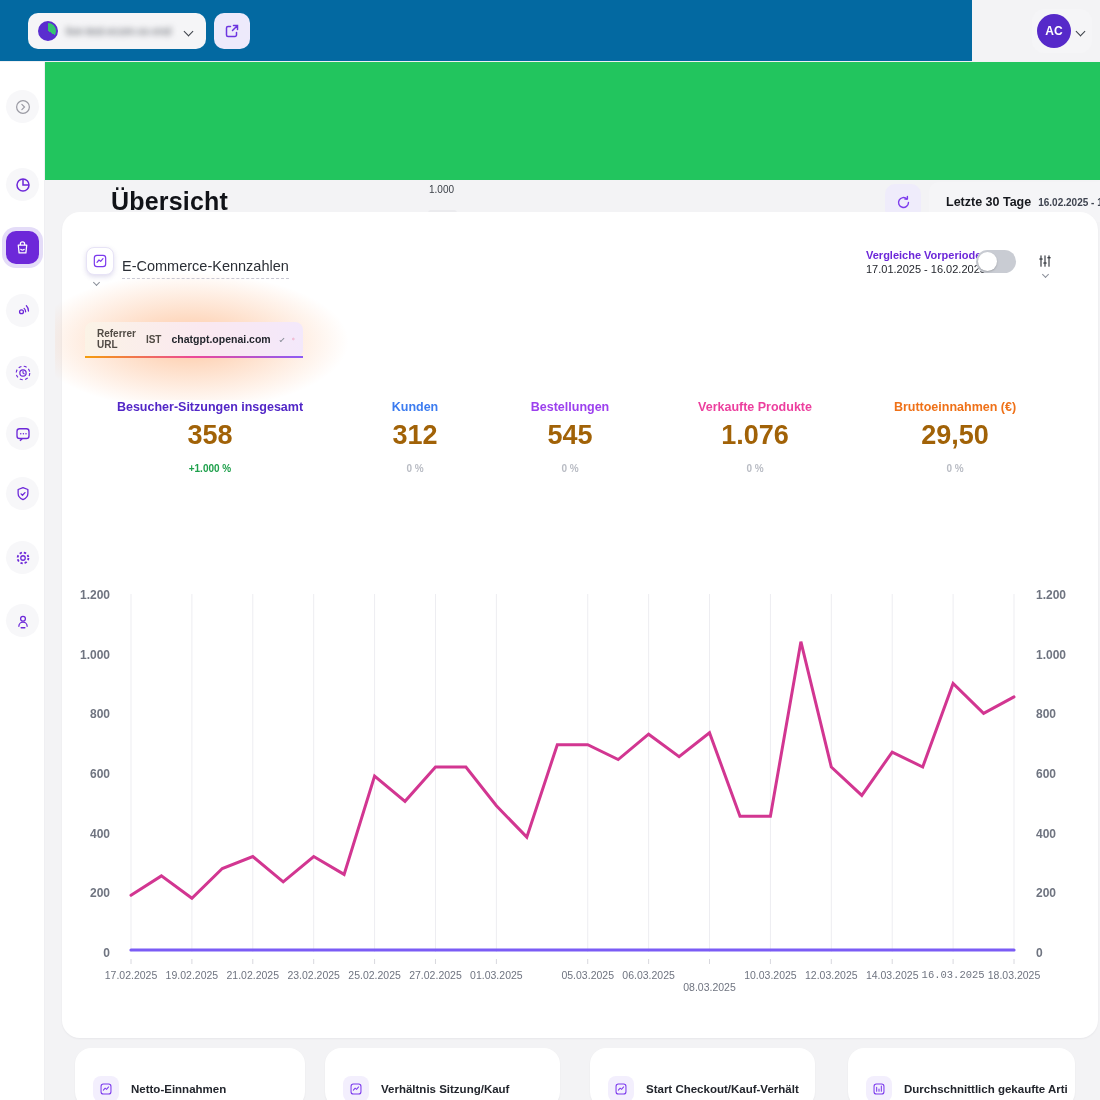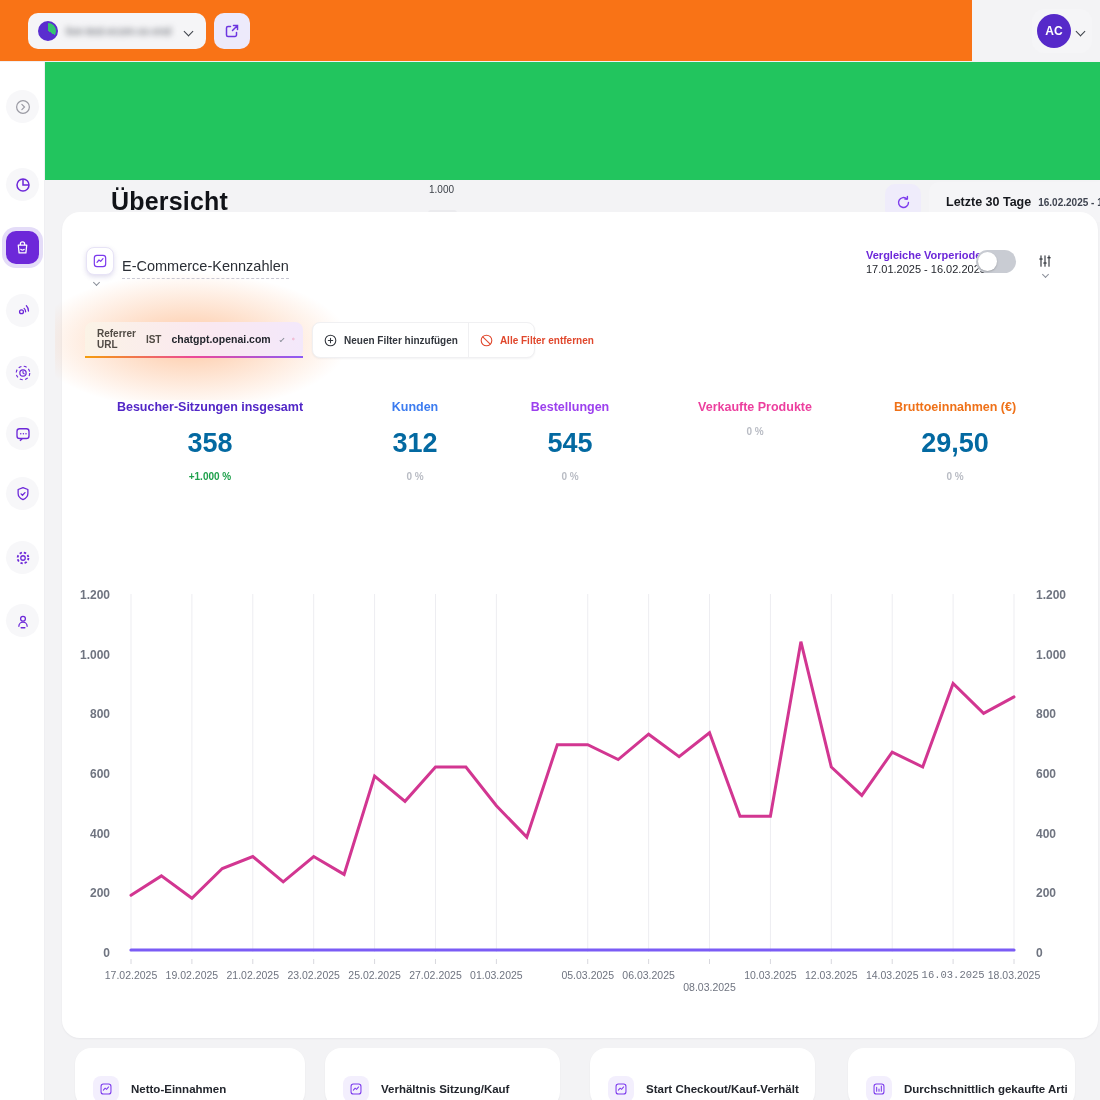--- a/index.html
+++ b/index.html
@@ -1,21 +1,21 @@
 <!DOCTYPE html>
 <html><head>
 <meta charset="utf-8">
 <style>
   * { margin:0; padding:0; box-sizing:border-box; }
   html,body { width:1100px; height:1100px; }
   body { font-family:"Liberation Sans", sans-serif; background:#f3f3f5; overflow:hidden; }
   #app { position:relative; width:1100px; height:1100px; background:#f3f3f5; }
 
   
-  .topbar { position:absolute; left:0; top:0; width:972px; height:62px; background:#f97316; border-bottom:1px solid #efeff2; z-index:30; }
+  .topbar { position:absolute; left:0; top:0; width:972px; height:62px; background:#0369a1; border-bottom:1px solid #efeff2; z-index:30; }
   .ws-pill { position:absolute; left:28px; top:13px; width:178px; height:36px; background:#f5f5f7; border-radius:10px; display:flex; align-items:center; padding:0 10px; gap:8px; }
   .ws-logo { width:20px; height:20px; border-radius:50%; background:conic-gradient(#34c56f 0 120deg,#5a2ecf 120deg 360deg); border:2px solid #5a2ecf; }
   .ws-name { font-size:11px; color:#4b4f58; filter:blur(3px); white-space:nowrap; overflow:hidden; max-width:105px; }
   .chev { display:inline-block; width:7px; height:7px; border-right:1.6px solid #3c4049; border-bottom:1.6px solid #3c4049; transform:rotate(45deg); }
   .chev.sm { width:5px; height:5px; border-color:#8a8f99; }
   .ext-btn { position:absolute; left:214px; top:13px; width:36px; height:36px; background:#edeafb; border-radius:10px; display:flex; align-items:center; justify-content:center; }
   .acct { position:absolute; left:1032px; top:9px; width:60px; height:44px; background:#f5f5f7; border-radius:12px; display:flex; align-items:center; padding-left:5px; gap:6px; }
   .avatar { width:34px; height:34px; border-radius:50%; background:#5629c9; color:#fff; font-size:12px; font-weight:bold; display:flex; align-items:center; justify-content:center; }
 
   
@@ -54,21 +54,21 @@
   .fchip .f-field { font-size:10px; font-weight:bold; color:#514b45; }
   .fchip .f-op { font-size:10px; font-weight:bold; color:#514b45; }
   .fchip .f-val { font-size:10.5px; font-weight:bold; color:#23262d; }
   .fbtns { position:absolute; left:312px; top:322px; width:223px; height:36px; background:#fff; border:1px solid #f0f0f2; border-radius:8px; box-shadow:0 1px 2px rgba(16,24,40,.05); display:flex; align-items:center; }
   .fbtn { display:flex; align-items:center; gap:6px; padding:0 10px; height:100%; font-size:10px; font-weight:bold; color:#33373e; white-space:nowrap; }
   .fbtn.danger { color:#e0472c; border-left:1px solid #f0f0f2; }
 
   
   .metric { position:absolute; top:400px; height:95px; text-align:center; }
   .metric .m-label { font-size:12.5px; font-weight:bold; }
-  .metric .m-value { font-size:27px; font-weight:bold; color:#0369a1; margin-top:14px; }
+  .metric .m-value { font-size:27px; font-weight:bold; color:#a16207; margin-top:6px; }
   .metric .m-delta { font-size:10px; font-weight:bold; margin-top:12px; }
 
   
   .gran { position:absolute; left:762px; top:527px; width:302px; height:39px; background:#f4f4f6; border-radius:10px; display:flex; align-items:center; padding:0 12px; gap:4px; }
   .gran-label { font-size:10.5px; color:#33373e; margin-right:4px; white-space:nowrap; }
   .gtab { font-size:10.5px; color:#33373e; padding:7px 11px; border-radius:8px; white-space:nowrap; }
   .gtab.sel { background:#fff; color:#6d28d9; font-weight:bold; box-shadow:0 1px 3px rgba(16,24,40,.12); }
 
   
   .ylab { position:absolute; font-size:12px; color:#6f7480;font-weight:bold; }
@@ -218,54 +218,39 @@
   <div class="fchip">
     <span class="f-field">Referrer URL</span>
     <span class="f-op">IST</span>
     <span class="f-val">chatgpt.openai.com</span>
     <span class="chev sm"></span>
     <svg width="18" height="18" viewBox="0 0 24 24" style="margin-left:auto">
         <circle cx="12" cy="12" r="8.5" fill="none" stroke="#ef3e6e" stroke-width="1.7"></circle>
         <path d="M8.5 12h7" stroke="#ef3e6e" stroke-width="1.8" stroke-linecap="round"></path>
       </svg>
   </div>
-  <div class="fbtns">
-    <div class="fbtn">
-      <svg width="15" height="15" viewBox="0 0 24 24">
-          <circle cx="12" cy="12" r="8.5" fill="none" stroke="#33373e" stroke-width="1.7"></circle>
-          <path d="M12 8.5v7M8.5 12h7" stroke="#33373e" stroke-width="1.7" stroke-linecap="round"></path>
-        </svg>
-      <span>Neuen Filter hinzufügen</span>
-    </div>
-    <div class="fbtn danger">
-      <svg width="15" height="15" viewBox="0 0 24 24">
-          <circle cx="12" cy="12" r="8.5" fill="none" stroke="#e0472c" stroke-width="1.7"></circle>
-          <path d="M6.5 6.5l11 11" stroke="#e0472c" stroke-width="1.7" stroke-linecap="round"></path>
-        </svg>
-      <span>Alle Filter entfernen</span>
-    </div>
-  </div>
 
   <div class="metric" style="left:85px;width:250px">
     <div class="m-label" style="color: rgb(82, 39, 199);">Besucher-Sitzungen insgesamt</div>
     <div class="m-value">358</div>
     <div class="m-delta" style="color: rgb(30, 160, 75);">+1.000 %</div>
   </div>
   <div class="metric" style="left:340px;width:150px">
     <div class="m-label" style="color: rgb(60, 124, 240);">Kunden</div>
     <div class="m-value">312</div>
     <div class="m-delta" style="color: rgb(185, 188, 196);">0 %</div>
   </div>
   <div class="metric" style="left:495px;width:150px">
     <div class="m-label" style="color: rgb(156, 64, 238);">Bestellungen</div>
     <div class="m-value">545</div>
     <div class="m-delta" style="color: rgb(185, 188, 196);">0 %</div>
   </div>
   <div class="metric" style="left:660px;width:190px">
     <div class="m-label" style="color: rgb(236, 63, 158);">Verkaufte Produkte</div>
+    <div class="m-value">1.076</div>
     <div class="m-delta" style="color: rgb(185, 188, 196);">0 %</div>
   </div>
   <div class="metric" style="left:860px;width:190px">
     <div class="m-label" style="color: rgb(239, 113, 24);">Bruttoeinnahmen (€)</div>
     <div class="m-value">29,50</div>
     <div class="m-delta" style="color: rgb(185, 188, 196);">0 %</div>
   </div>
 
 
   <div id="chart-layer">

